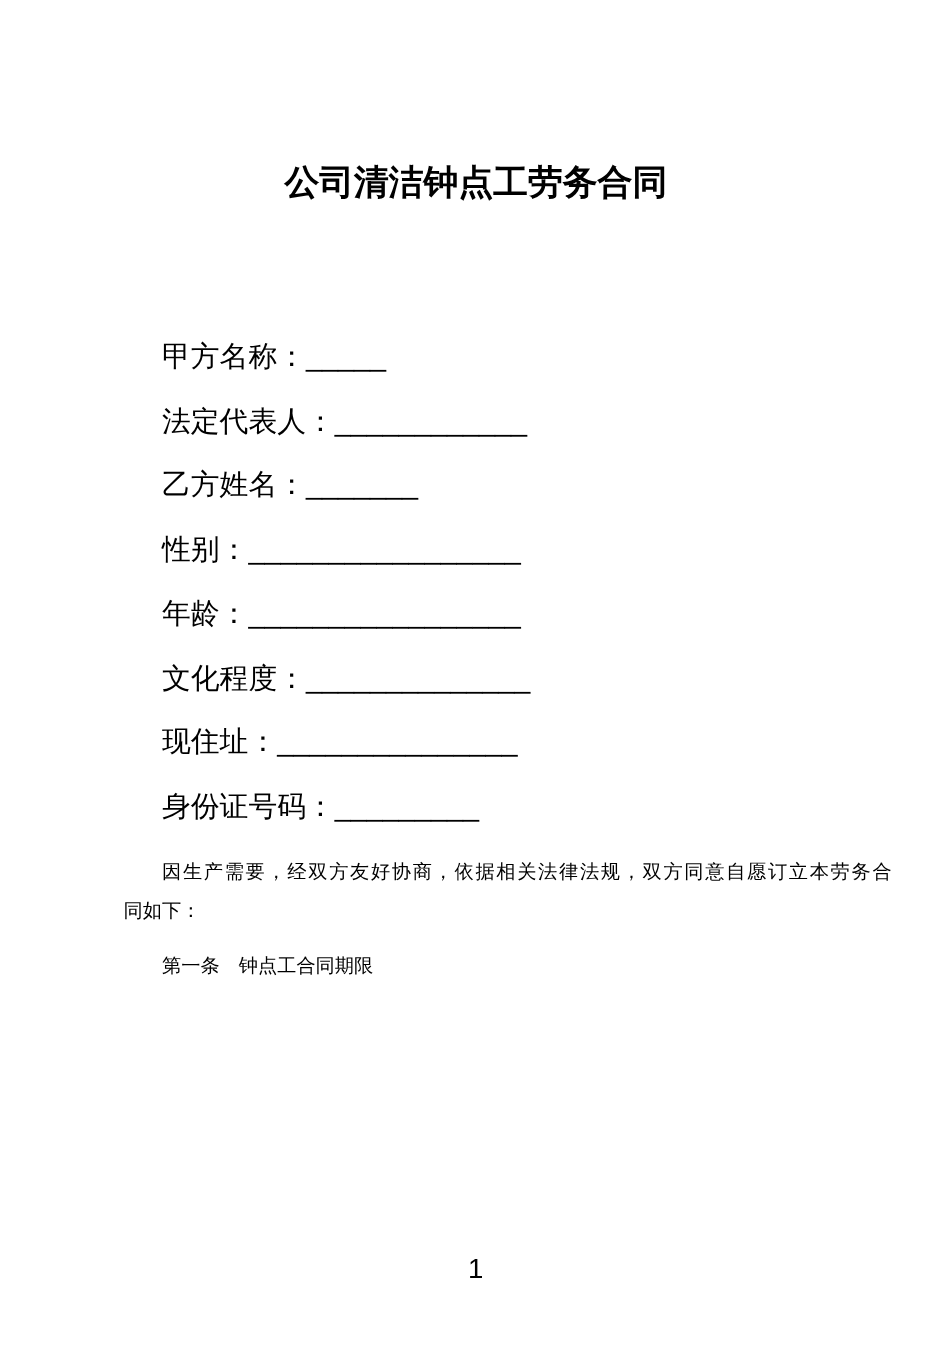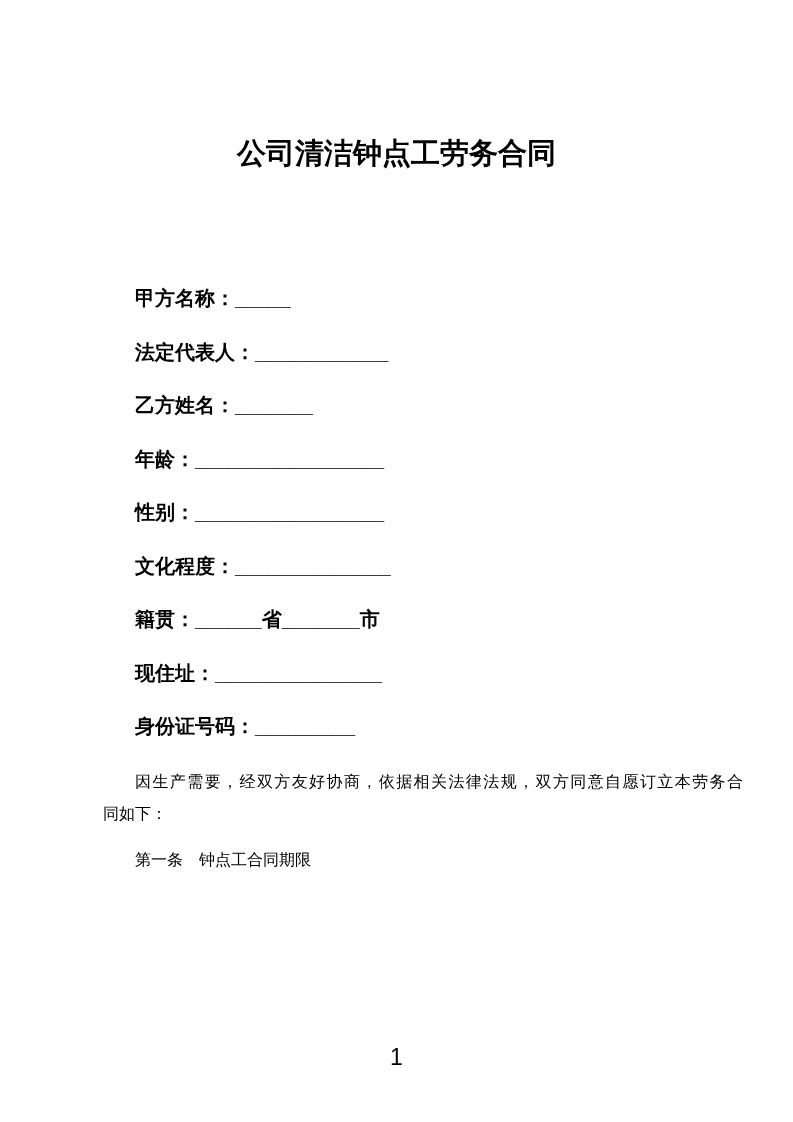--- a/index.html
+++ b/index.html
@@ -23,22 +23,22 @@
     font-weight: 700;
     line-height: 34px;
     text-align: center;
     margin: 0 -50px 0 -103px;
     letter-spacing: 0;
   }
   .fields {
     margin-top: 114px;
   }
   .field-line {
-    font-size: 20px;
-    font-weight: 700;
+    font-size: 24px;
+    font-weight: 400;
     line-height: 28px;
     margin-bottom: 25.5px;
     padding-left: 32px;
     white-space: nowrap;
   }
   .field-line .opt2 {
     margin-left: 10px;
   }
   .intro {
     font-size: 16px;
@@ -85,35 +85,32 @@
 
     <div class="field-line">
       <span>法定代表人：</span><span>____________</span>
     </div>
 
     <div class="field-line">
       <span>乙方姓名：</span><span>_______</span>
     </div>
 
     <div class="field-line">
-      <span>年龄：</span><span>_________________</span>
+      <span>性别：</span><span>_________________</span>
     </div>
 
     <div class="field-line">
-      <span>性别：</span><span>_________________</span>
+      <span>年龄：</span><span>_________________</span>
     </div>
 
 
     <div class="field-line">
       <span>文化程度：</span><span>______________</span>
     </div>
 
-    <div class="field-line">
-      <span>籍贯：</span><span>______</span><span>省</span><span>_______</span><span>市</span>
-    </div>
 
     <div class="field-line">
       <span>现住址：</span><span>_______________</span>
     </div>
 
 
     <div class="field-line">
       <span>身份证号码：</span><span>_________</span>
     </div>
 

